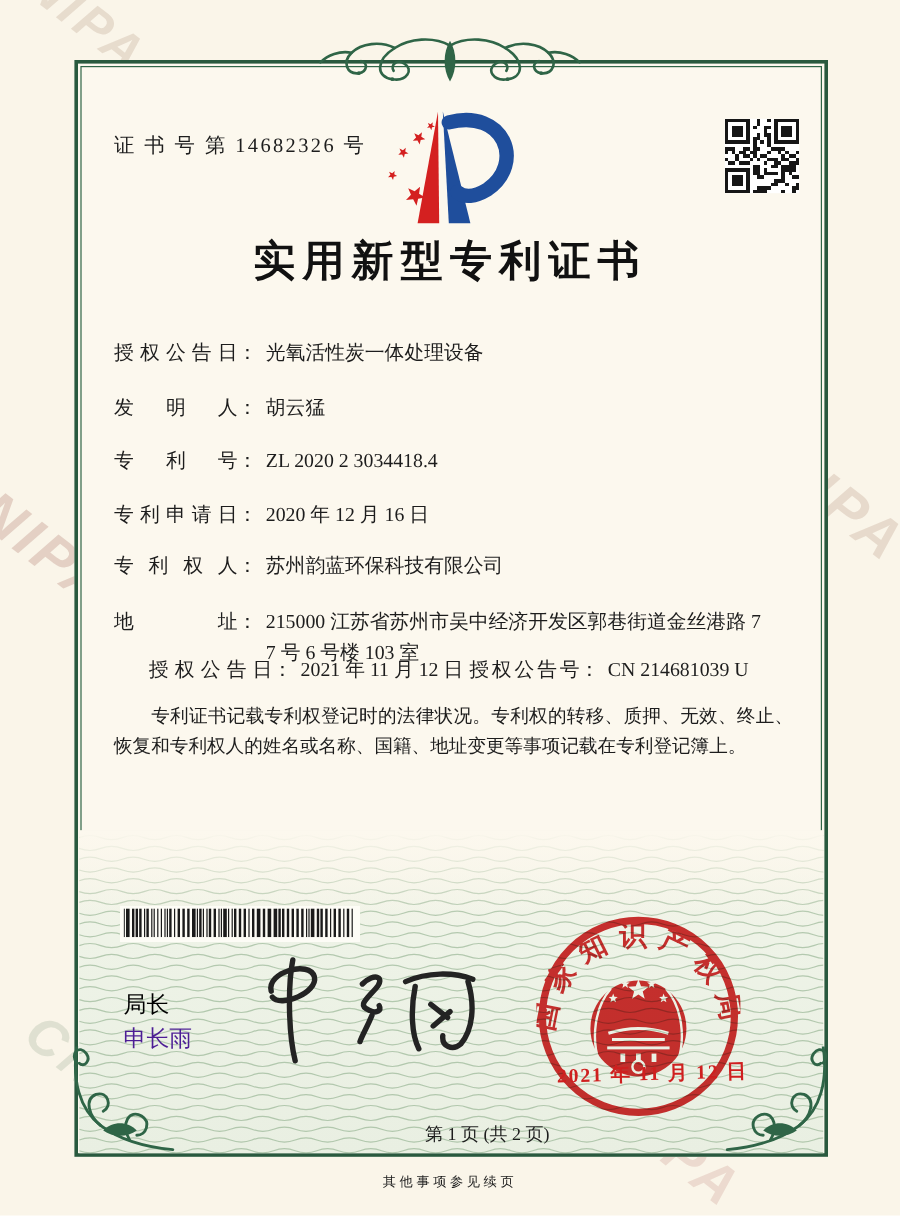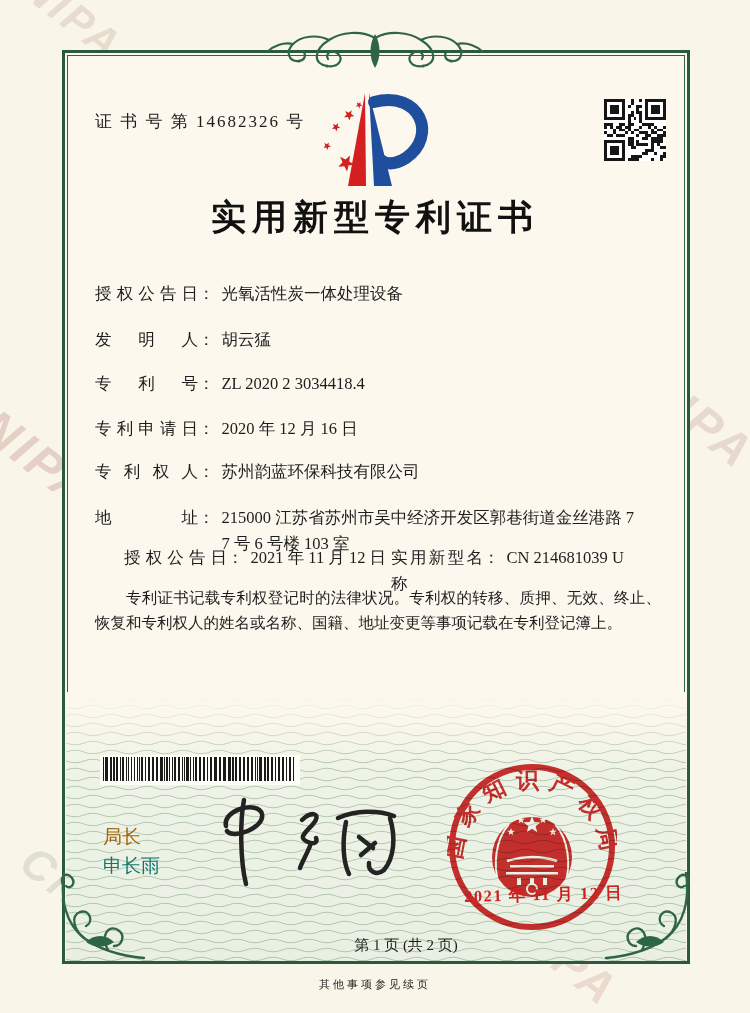--- a/index.html
+++ b/index.html
@@ -55,22 +55,22 @@
   .fcolon{display:inline-block;vertical-align:top;}
   .fvalue{display:inline-block;vertical-align:top;margin-left:7px;max-width:450px;}
   .pair2{position:absolute;left:267px;top:0;}
   
   .body-text{position:absolute;left:95px;top:585px;width:566px;z-index:4;}
   .body-text p{
     margin:0;font-size:15.5px;line-height:25px;text-indent:2em;text-align:justify;
   }
   
   .barcode{position:absolute;left:100px;top:755px;width:200px;height:30px;z-index:4;background:#fdfcf6;padding:2px 3px;box-sizing:border-box;}
-  .signer-title{position:absolute;left:103px;top:824px;font-size:19px;z-index:4;font-family:"Liberation Sans","DejaVu Sans",sans-serif;color:#a16207;}
-  .signer-name{position:absolute;left:103px;top:853px;font-size:19px;z-index:4;font-family:"Liberation Sans","DejaVu Sans",sans-serif;color:#0f766e;}
+  .signer-title{position:absolute;left:103px;top:824px;font-size:19px;z-index:4;font-family:"Liberation Sans","DejaVu Sans",sans-serif;color:#000000;}
+  .signer-name{position:absolute;left:103px;top:853px;font-size:19px;z-index:4;font-family:"Liberation Sans","DejaVu Sans",sans-serif;color:#4c1d95;}
   .signature{position:absolute;left:210px;top:790px;z-index:5;}
   .seal{position:absolute;left:447px;top:762px;z-index:6;opacity:0.92;mix-blend-mode:multiply;}
   .seal-date{
     position:absolute;left:464px;top:884px;z-index:7;color:#cf1f1f;
     font-size:16.5px;letter-spacing:1.5px;transform:rotate(-1.5deg);font-weight:bold;white-space:nowrap;
   }
   .page-info{position:absolute;left:0;top:936px;width:100%;text-align:center;font-size:15px;z-index:4;margin-left:31px;}
   .continuation{position:absolute;left:0;top:977px;width:100%;text-align:center;font-size:11px;letter-spacing:3px;z-index:4;}
 </style>
 </head>
@@ -313,21 +313,21 @@
     <span class="flabel">专利申请日</span><span class="fcolon">：</span><span class="fvalue">2020 年 12 月 16 日</span>
   </div>
   <div class="field-row" style="top:459px;">
     <span class="flabel">专利权人</span><span class="fcolon">：</span><span class="fvalue">苏州韵蓝环保科技有限公司</span>
   </div>
   <div class="field-row" style="top:505px;">
     <span class="flabel">地址</span><span class="fcolon">：</span><span class="fvalue"><span>215000 江苏省苏州市吴中经济开发区郭巷街道金丝港路 7</span><br><span>7 号 6 号楼 103 室</span></span>
   </div>
   <div class="field-row" style="top:545px;margin-left:29px;">
     <span class="flabel">授权公告日</span><span class="fcolon">：</span><span class="fvalue">2021 年 11 月 12 日</span>
-    <span class="pair2"><span class="flabel2">实用新型名称</span><span class="fcolon">：</span><span class="fvalue">CN 214681039 U</span></span>
+    <span class="pair2"><span class="flabel2">授权公告号</span><span class="fcolon">：</span><span class="fvalue">CN 214681039 U</span></span>
   </div>
 
   <div class="body-text">
     <p>专利证书记载专利权登记时的法律状况。专利权的转移、质押、无效、终止、恢复和专利权人的姓名或名称、国籍、地址变更等事项记载在专利登记簿上。</p>
   </div>
 
   <div class="barcode">
     <svg id="barcodeSvg" width="194" height="24">
         <rect x="0" y="0" width="1" height="24" fill="#1a1a1a"></rect>
         <rect x="2" y="0" width="3" height="24" fill="#1a1a1a"></rect>

